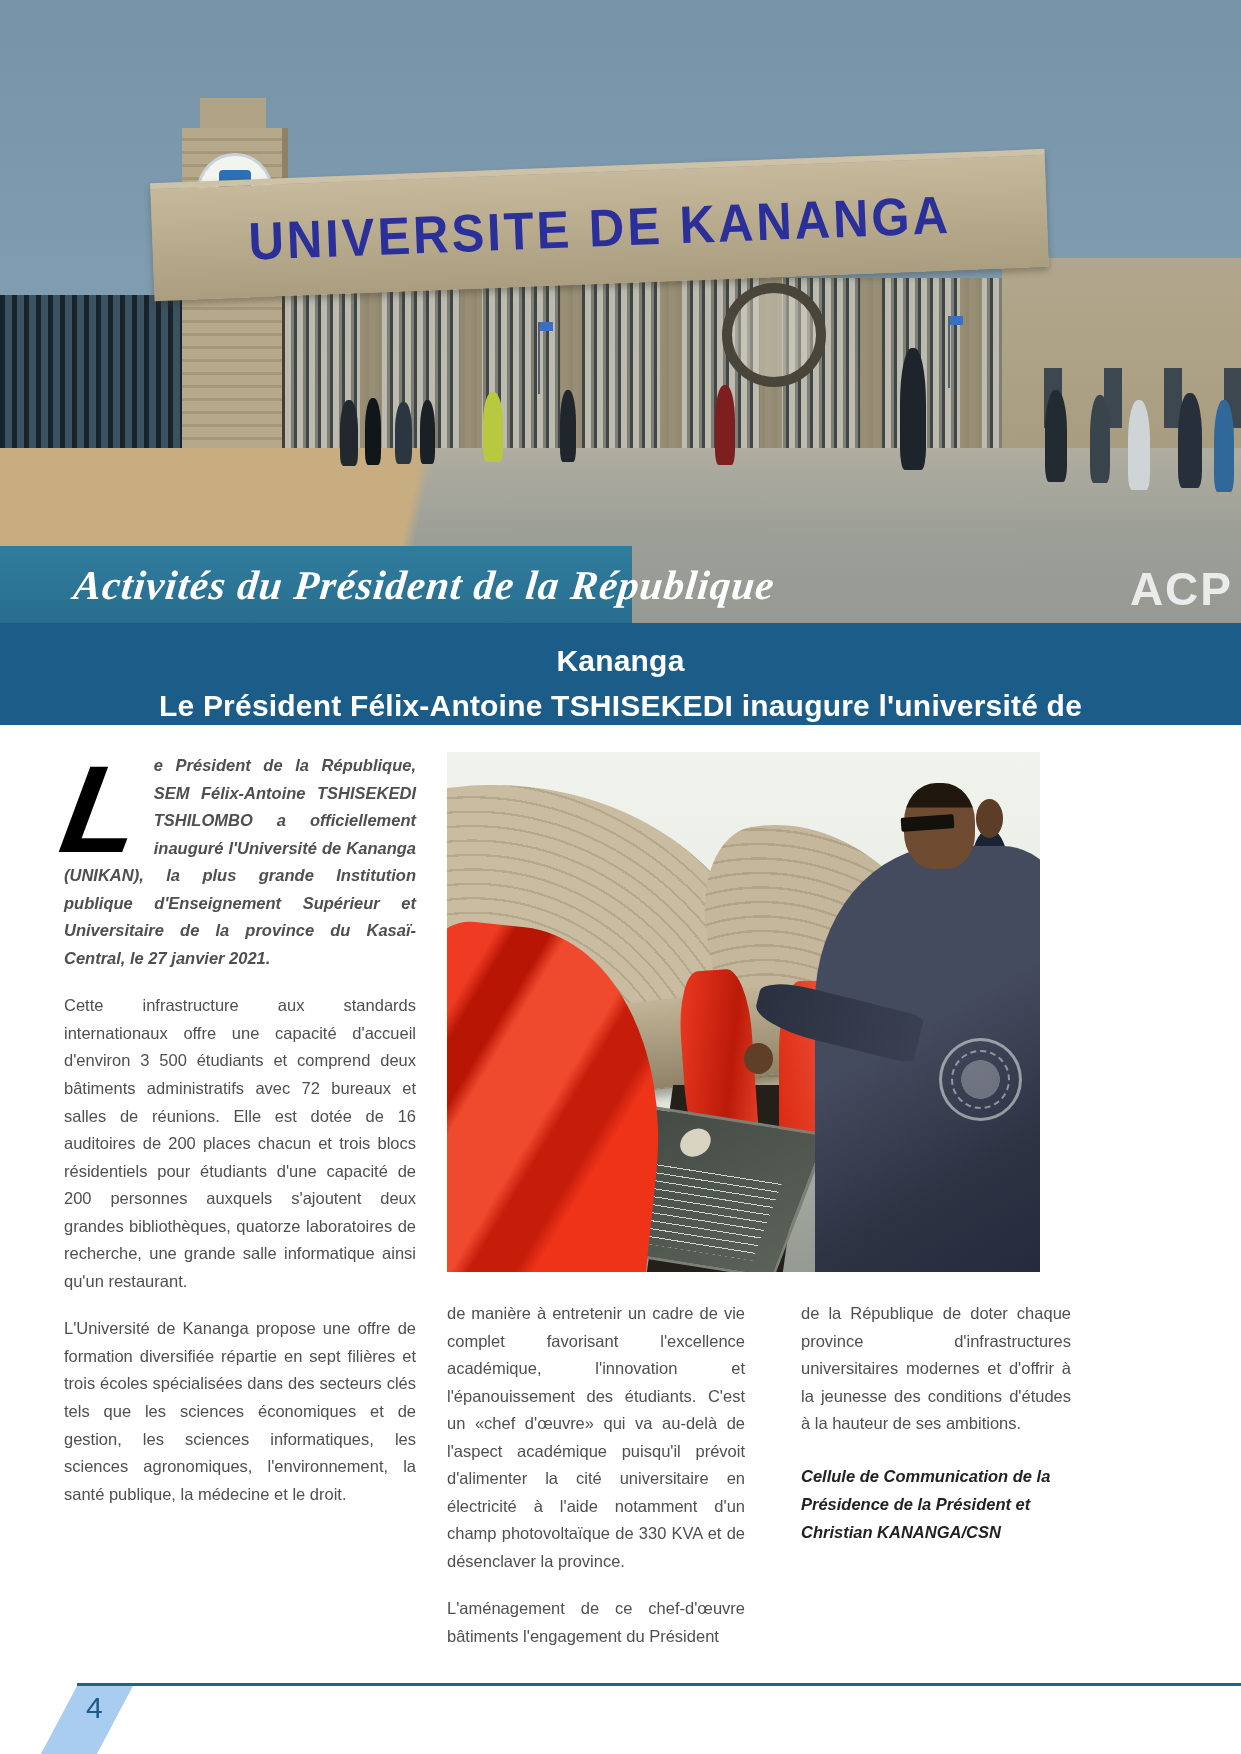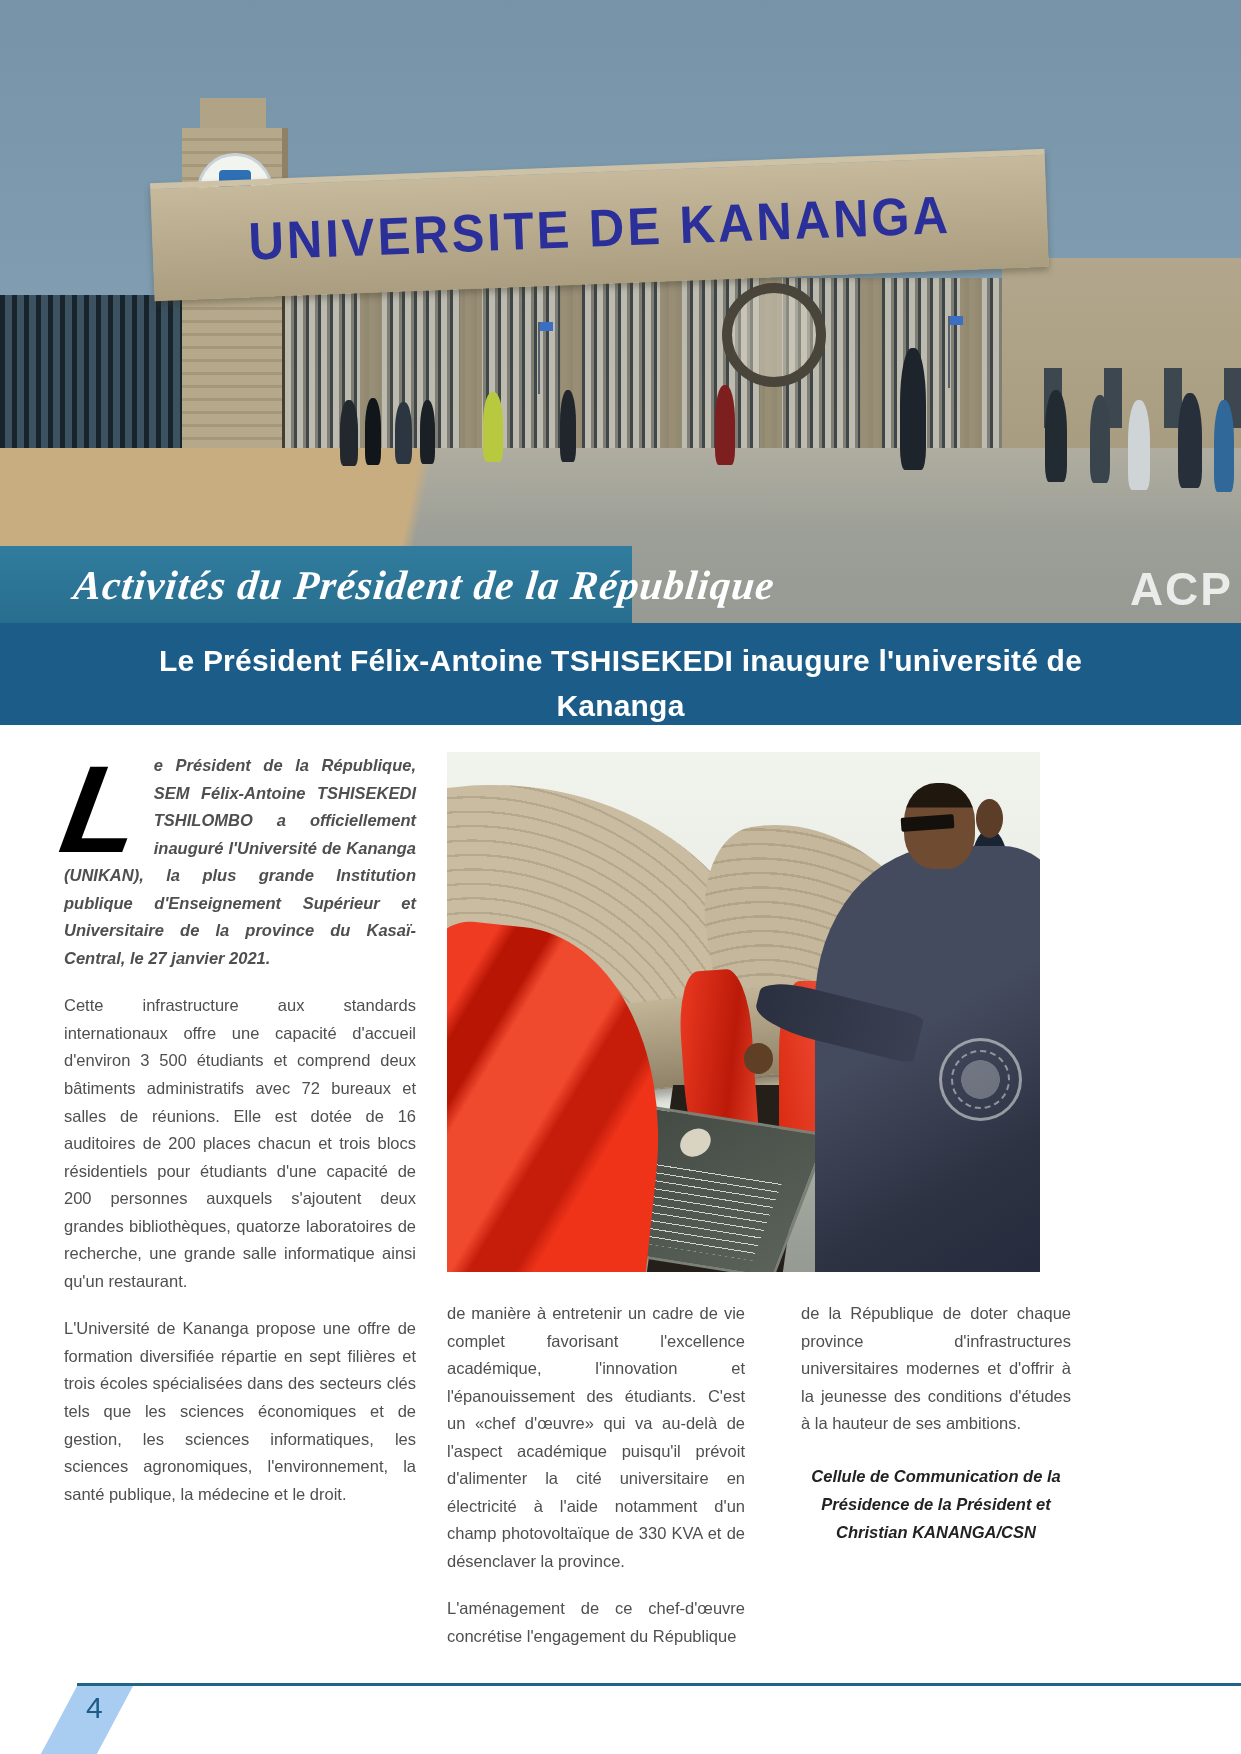--- a/index.html
+++ b/index.html
@@ -57,21 +57,21 @@
   .content{position:absolute;left:64px;top:752px;width:976px;}
   .col{position:absolute;top:0;}
   .col p{margin:0 0 20px;font-size:16.5px;line-height:1.67;text-align:justify;color:#4f4f4f;}
   .col1{left:0;width:352px;}
   .col2{left:383px;top:548px;width:298px;}
   .col3{left:706px;top:548px;width:270px;margin-left:31px;}
   .lead{font-style:italic;font-weight:700;color:#151515;font-size:17px;}
   .dropcap{display:block;float:left;font-size:124px;line-height:.8;font-weight:700;color:#000;
       margin:8px 14px 0 0;transform:skewX(-10deg);}
   .sig{margin-top:24px;}
-  .sig div{font-weight:700;font-style:italic;color:#222;text-align:center;font-size:16.5px;line-height:1.72;}
+  .sig div{font-weight:700;font-style:italic;color:#222;text-align:left;font-size:16.5px;line-height:1.72;}
 
   
   .photo{position:absolute;left:383px;top:0;width:593px;height:520px;overflow:hidden;background:#e7eae3;}
   .photo *{position:absolute;}
   .m-sky{inset:0;background:linear-gradient(180deg,#f1f3ed,#e5e9e2 55%,#d8ded6);}
   .m-tree{border-radius:50%;}
   .m-sign{left:86%;top:60%;width:8%;height:7%;background:#3f7cc0;border:2px solid #d8dde2;}
   .m-ground{left:0;top:72%;width:100%;height:28%;background:linear-gradient(180deg,#aab0a6,#959b92);}
   .page1{left:-3%;top:4%;width:57%;height:62%;border-radius:8% 100% 15% 18% / 20% 90% 25% 25%;
       transform:rotate(-6deg);
@@ -162,22 +162,22 @@
     <div class="person" style="left:1178px;top:393px;width:24px;height:95px;background:#27303a;"></div>
     <div class="person" style="left:1214px;top:400px;width:20px;height:92px;background:#31689a;"></div>
     <div class="watermark">ACP</div>
   </section>
 
   <div class="kicker">
     <span>Activités du Président de la République</span>
   </div>
 
   <div class="titlebar">
+    <div class="t-line">Kananga</div>
     <div class="t-line">Le Président Félix-Antoine TSHISEKEDI inaugure  l'université de</div>
-    <div class="t-line">Kananga</div>
   </div>
 
   <section class="content">
 
     <div class="col col1">
       <p class="lead"><span class="dropcap">L</span><span>e Président de la République, SEM Félix-Antoine TSHISEKEDI TSHILOMBO a officiellement inauguré l'Université de Kananga (UNIKAN), la plus grande Institution publique d'Enseignement Supérieur et Universitaire de la province du Kasaï-Central, le 27 janvier 2021.</span></p>
       <p>Cette infrastructure aux standards internationaux offre une capacité d'accueil d'environ 3 500 étudiants et comprend deux bâtiments administratifs avec 72 bureaux et salles de réunions. Elle est dotée de 16 auditoires de 200 places chacun et trois blocs résidentiels pour étudiants d'une capacité de 200 personnes auxquels s'ajoutent deux grandes bibliothèques, quatorze laboratoires de recherche, une grande salle informatique ainsi qu'un restaurant.</p>
       <p>L'Université de Kananga propose une offre de formation diversifiée répartie en sept filières et trois écoles spécialisées dans des secteurs clés tels que les sciences économiques et de gestion, les sciences informatiques, les sciences agronomiques, l'environnement, la santé publique, la médecine et le droit.</p>
     </div>
 
@@ -213,21 +213,21 @@
       <div class="president"></div>
       <div class="seal"></div>
       <div class="p-arm"></div>
       <div class="p-hand"></div>
       <div class="p-head"></div>
       <div class="p-glasses"></div>
     </div>
 
     <div class="col col2">
       <p>de manière à entretenir un cadre de vie complet favorisant l'excellence académique, l'innovation et l'épanouissement des étudiants. C'est un «chef d'œuvre» qui va au-delà de l'aspect académique puisqu'il prévoit d'alimenter la cité universitaire en électricité à l'aide notamment d'un champ photovoltaïque de 330 KVA et de désenclaver la province.</p>
-      <p>L'aménagement de ce chef-d'œuvre concrétise l'engagement du République</p>
+      <p>L'aménagement de ce chef-d'œuvre bâtiments l'engagement du Président</p>
     </div>
 
     <div class="col col3">
       <p>de la République de doter chaque province d'infrastructures universitaires modernes et d'offrir à la jeunesse des conditions d'études à la hauteur de ses ambitions.</p>
       <div class="sig">
         <div>Cellule de Communication de la</div>
         <div>Présidence de la Président et</div>
         <div>Christian KANANGA/CSN</div>
       </div>
     </div>

